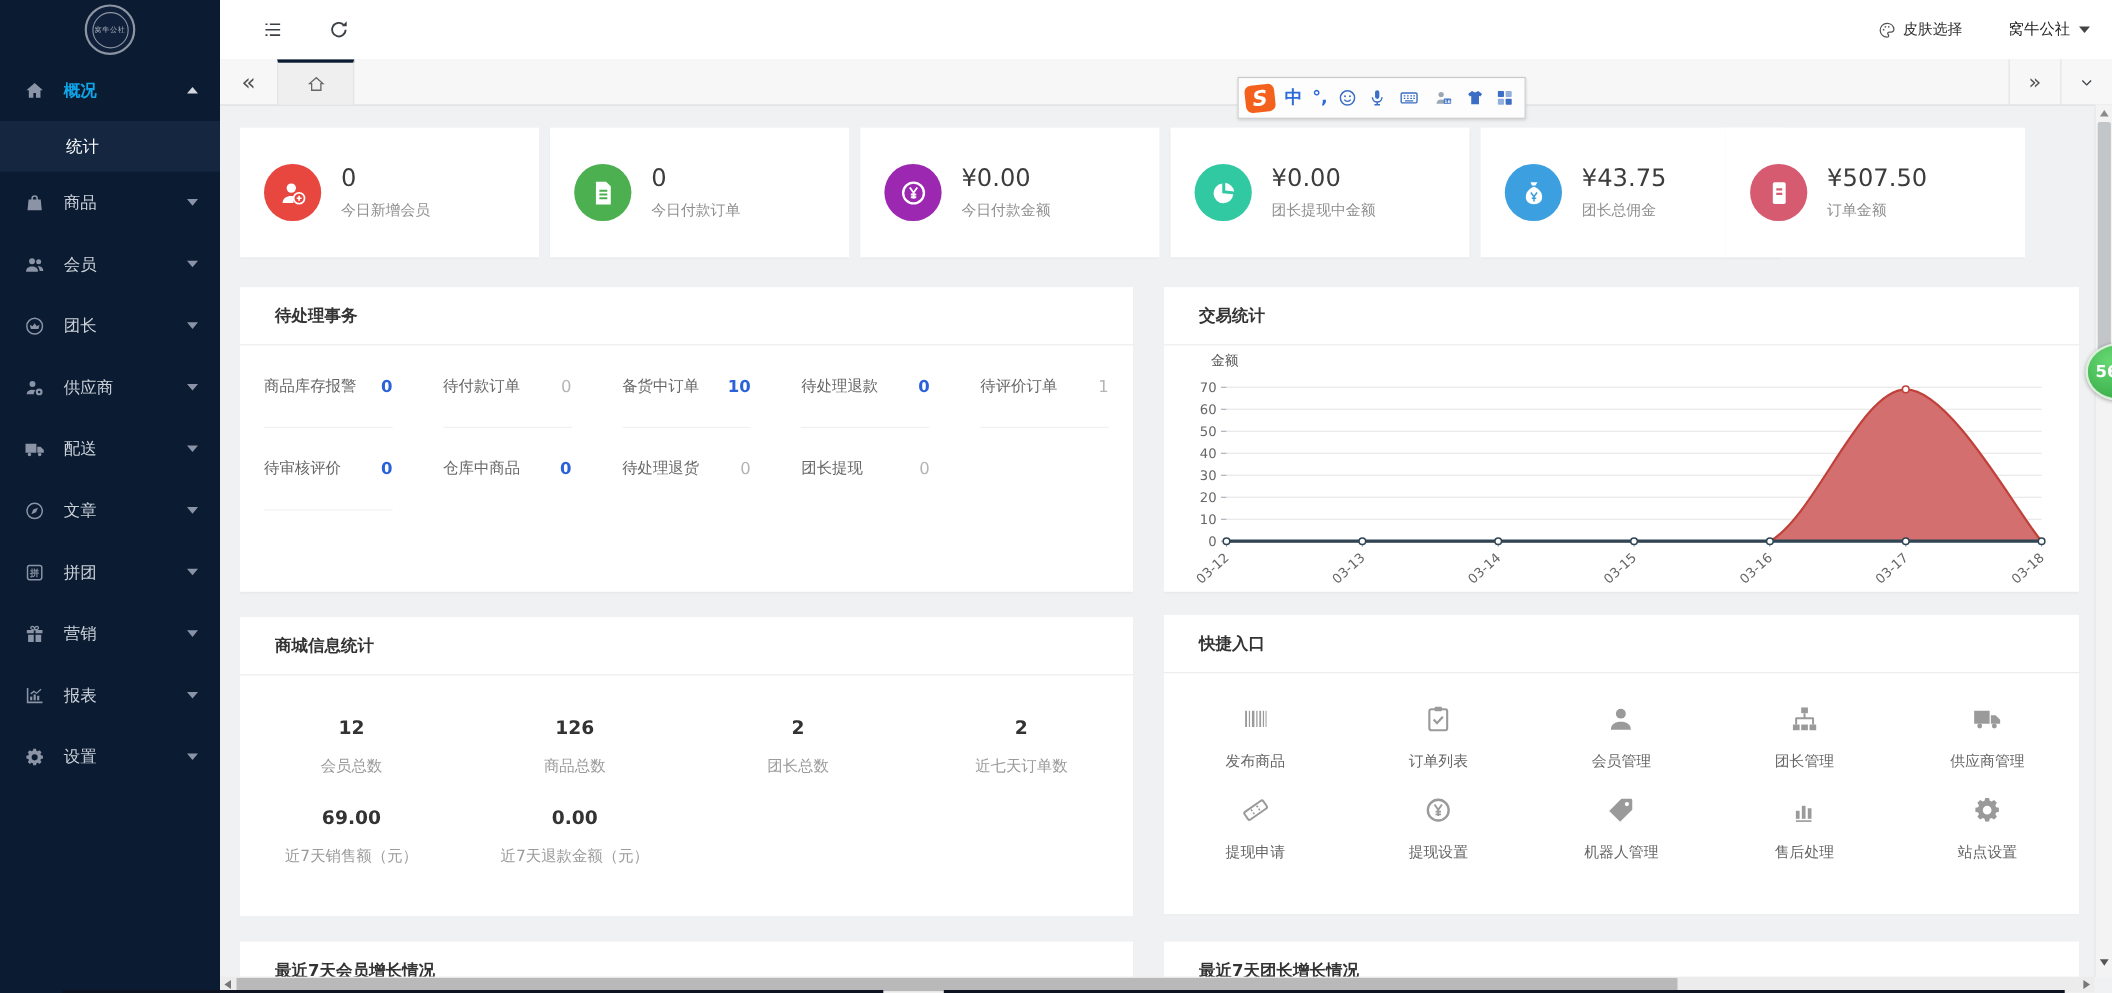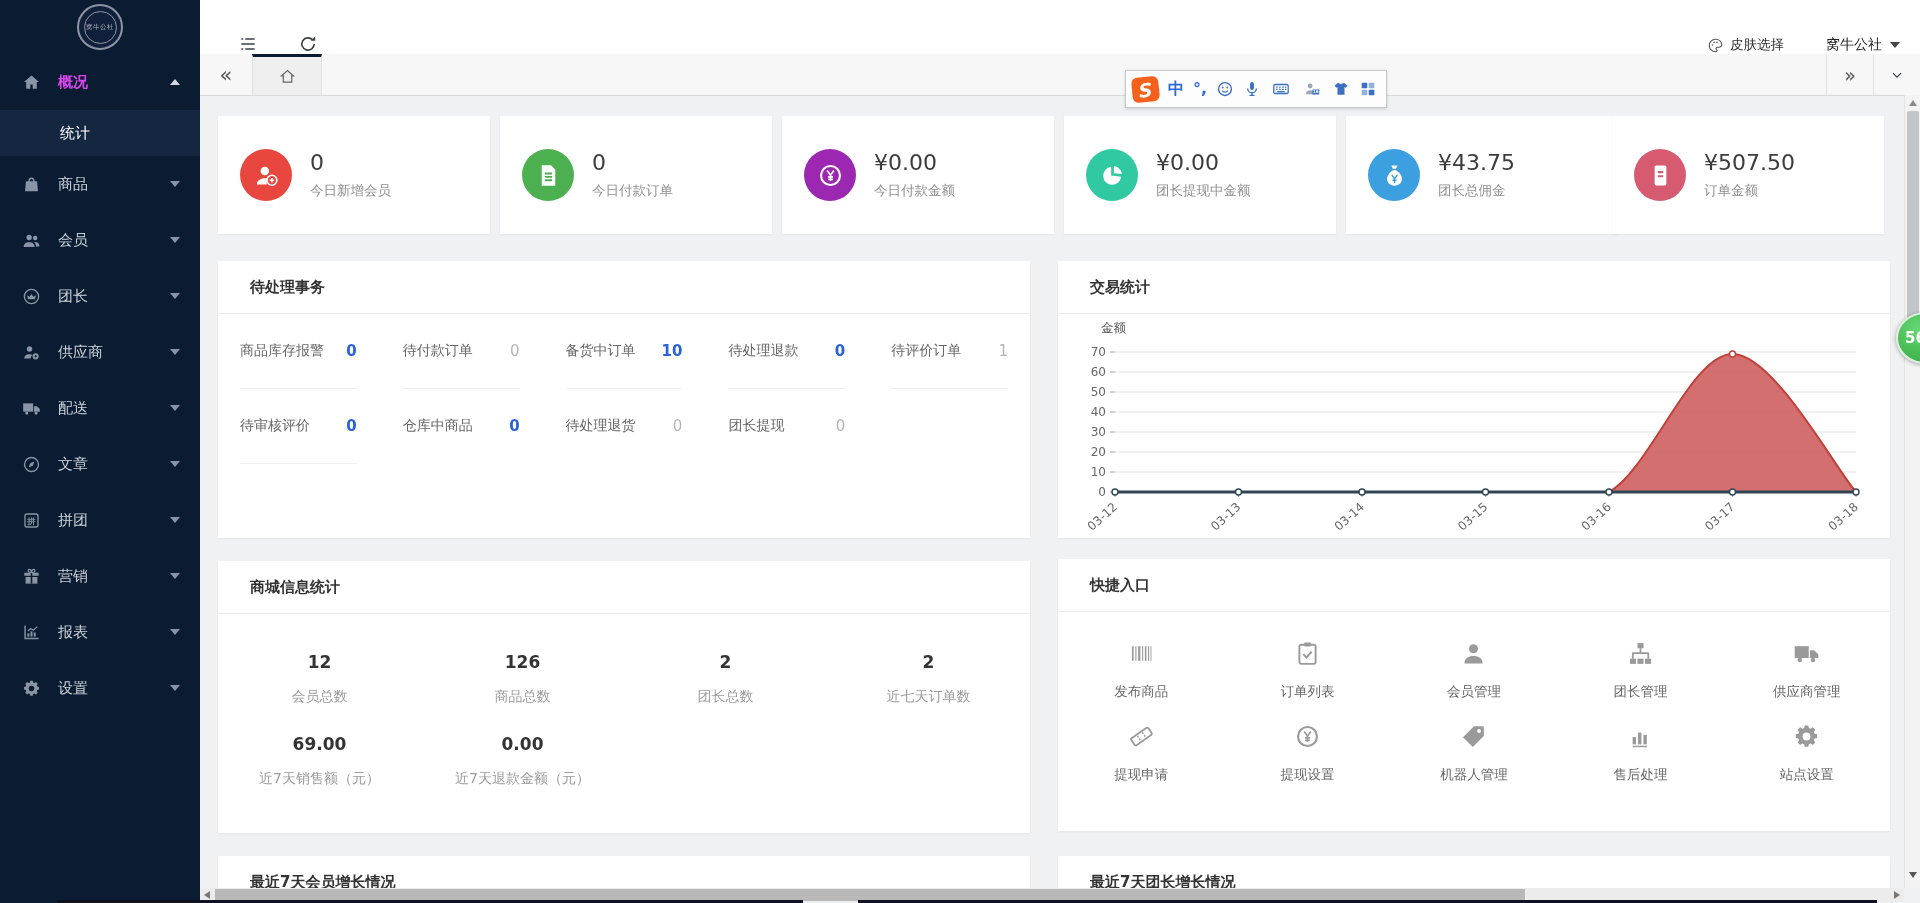--- a/index.html
+++ b/index.html
@@ -7,28 +7,28 @@
        font-family:"DejaVu Sans","Liberation Sans",sans-serif;-webkit-font-smoothing:antialiased}
   svg{display:block}
 
   
   #sidebar{position:absolute;left:0;top:0;width:200px;height:903px;background:#0b1b31;z-index:5}
   .logo{height:54px;display:flex;align-items:center;justify-content:center}
   .logo-ring{width:42px;height:42px;border-radius:50%;border:2px solid #8d95a3;display:flex;align-items:center;justify-content:center;background:#10203a}
   .logo-ring2{width:31px;height:31px;border-radius:50%;border:1px solid #8d95a3;font-size:6.5px;letter-spacing:.5px;color:#b3bac4;display:flex;align-items:center;justify-content:center;text-align:center}
   .snav{position:relative;height:56px;display:flex;align-items:center;padding-left:22px;color:#ccd2da;font-size:15px;cursor:pointer}
   .snav .sicon{width:19px;height:19px;margin-right:17px;color:#8a94a6;flex:none}
-  .snav.first .slabel{font-weight:bold;color:#d946ef}
+  .snav.first .slabel{font-weight:bold;color:#0ea5e9}
   .snav.sub{height:46px;padding-left:60px;background:#152641;color:#fff}
   .caret{position:absolute;right:20px;width:0;height:0;border-left:5px solid transparent;border-right:5px solid transparent}
   .caret.down{border-top:6px solid #8a94a6}
   .caret.up{border-bottom:6px solid #d4d9e0}
 
   
-  #header{position:absolute;left:200px;top:0;width:1720px;height:54px;background:#fff;border-bottom:1px solid #ededed;z-index:4;display:flex;align-items:flex-end}
+  #header{position:absolute;left:200px;top:0;width:1720px;height:54px;background:#fff;border-bottom:1px solid #ededed;z-index:4;display:flex;align-items:center}
   .hicon{width:20px;height:20px;color:#3a3f45;cursor:pointer}
   #menu-toggle{margin-left:38px}
   #refresh{margin-left:40px}
   .hright{margin-left:auto;display:flex;align-items:center;gap:42px;padding-right:20px;color:#333;font-size:13.5px}
   .skin{display:flex;align-items:center;gap:6px;cursor:pointer}
   .skin .hicon{width:17px;height:17px;color:#555}
   .user{display:flex;align-items:center;gap:8px;cursor:pointer;font-size:14px;color:#222}
   .ucaret{width:0;height:0;border-left:5px solid transparent;border-right:5px solid transparent;border-top:6px solid #444}
 
   
@@ -43,21 +43,21 @@
   
   #ime{position:absolute;left:1125px;top:70px;height:36px;z-index:9;background:#fdfdfd;border:1px solid #c9c9c9;box-shadow:0 1px 3px rgba(0,0,0,.15);display:flex;align-items:center;gap:9px;padding:0 9px 0 6px}
   .slogo{width:27px;height:25px;background:#f4611c;border-radius:6px;transform:rotate(-6deg);color:#fff;font-weight:bold;font-style:italic;font-size:19px;display:flex;align-items:center;justify-content:center;cursor:pointer}
   .itxt{color:#2f6bd8;font-weight:bold;font-size:16px;cursor:pointer;line-height:1}
   .iic{width:18px;height:18px;color:#3a6fc4;cursor:pointer}
   .iic.wide{width:22px}
 
   
   #content{position:absolute;left:200px;top:95px;width:1704px;height:793px;background:#f0f1f2;overflow:hidden;z-index:1}
   .card{position:absolute;top:21px;width:272px;height:118px;background:#fff;box-shadow:0 1px 2px rgba(0,0,0,.05);display:flex;align-items:center}
-  .card.c1{left:18px}.card.c2{left:300px}.card.c3{left:582px}.card.c4{left:864px}.card.c5{left:1146px}.card.c6{left:1412px}
+  .card.c1{left:18px}.card.c2{left:300px}.card.c3{left:582px}.card.c4{left:864px}.card.c5{left:1146px}.card.c6{left:1369px}
   .cicon{width:52px;height:52px;border-radius:50%;margin-left:22px;flex:none;display:flex;align-items:center;justify-content:center;color:#fff}
   .cicon>span{width:27px;height:27px;display:block}
   .cmeta{margin-left:18px}
   .cval{font-size:22px;color:#3c3c3c}
   .clab{font-size:13.5px;color:#8f8f8f;margin-top:7px}
 
   .panel{position:absolute;background:#fff;box-shadow:0 1px 2px rgba(0,0,0,.05)}
   #pending{left:18px;top:166px;width:812px;height:277px}
   #trade{left:858px;top:166px;width:832px;height:277px}
   #mall{left:18px;top:466px;width:812px;height:272px}

